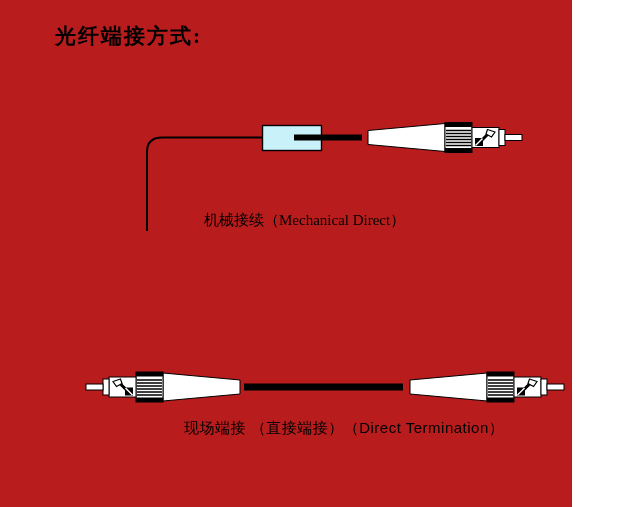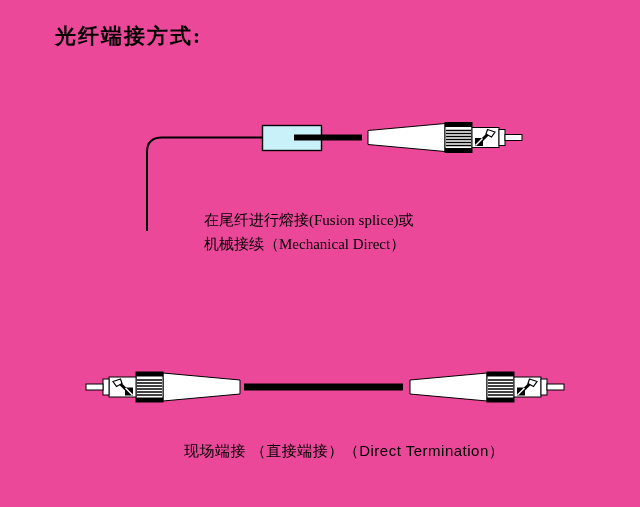--- a/index.html
+++ b/index.html
@@ -1,20 +1,20 @@
 <!DOCTYPE html>
 <html><head>
 <meta charset="utf-8">
 <style>
   html, body { margin: 0; padding: 0; background: #ffffff; }
   #canvas {
     position: relative;
-    width: 640px;
+    width: 572px;
     height: 507px;
-    background: #ec4899;
+    background: #b91c1c;
     overflow: hidden;
     font-family: "Liberation Serif", "DejaVu Serif", serif;
     color: #000;
   }
   #diagram-svg {
     position: absolute;
     left: 0; top: 0;
     width: 640px; height: 507px;
   }
   .page-title {
@@ -29,21 +29,21 @@
   .splice-caption {
     position: absolute;
     left: 204px; top: 208px;
     font-size: 15px;
     line-height: 24px;
     font-family: "Liberation Serif", "DejaVu Serif", serif;
     white-space: nowrap;
   }
   .direct-caption {
     position: absolute;
-    left: 184px; top: 442px;
+    left: 184px; top: 419px;
     font-size: 15px;
     font-family: "Liberation Sans", "DejaVu Sans", sans-serif;
     letter-spacing: 0.5px;
     white-space: nowrap;
   }
 </style>
 </head>
 <body>
 
 <div id="canvas">
@@ -78,19 +78,18 @@
     </g>
 
     <g>
       <use href="#st-connector" transform="translate(240,371.5) scale(-1,1)"></use>
       <rect x="244" y="383.5" width="159" height="7" fill="#000000"></rect>
       <use href="#st-connector" transform="translate(410,371.5)"></use>
     </g>
   </svg>
 
   <div class="splice-caption">
-    <div>在尾纤进行熔接(Fusion splice)或</div>
     <div>机械接续（Mechanical Direct）</div>
   </div>
 
   <div class="direct-caption">现场端接 （直接端接）（Direct Termination）</div>
 
 </div>
 
 </body></html>

